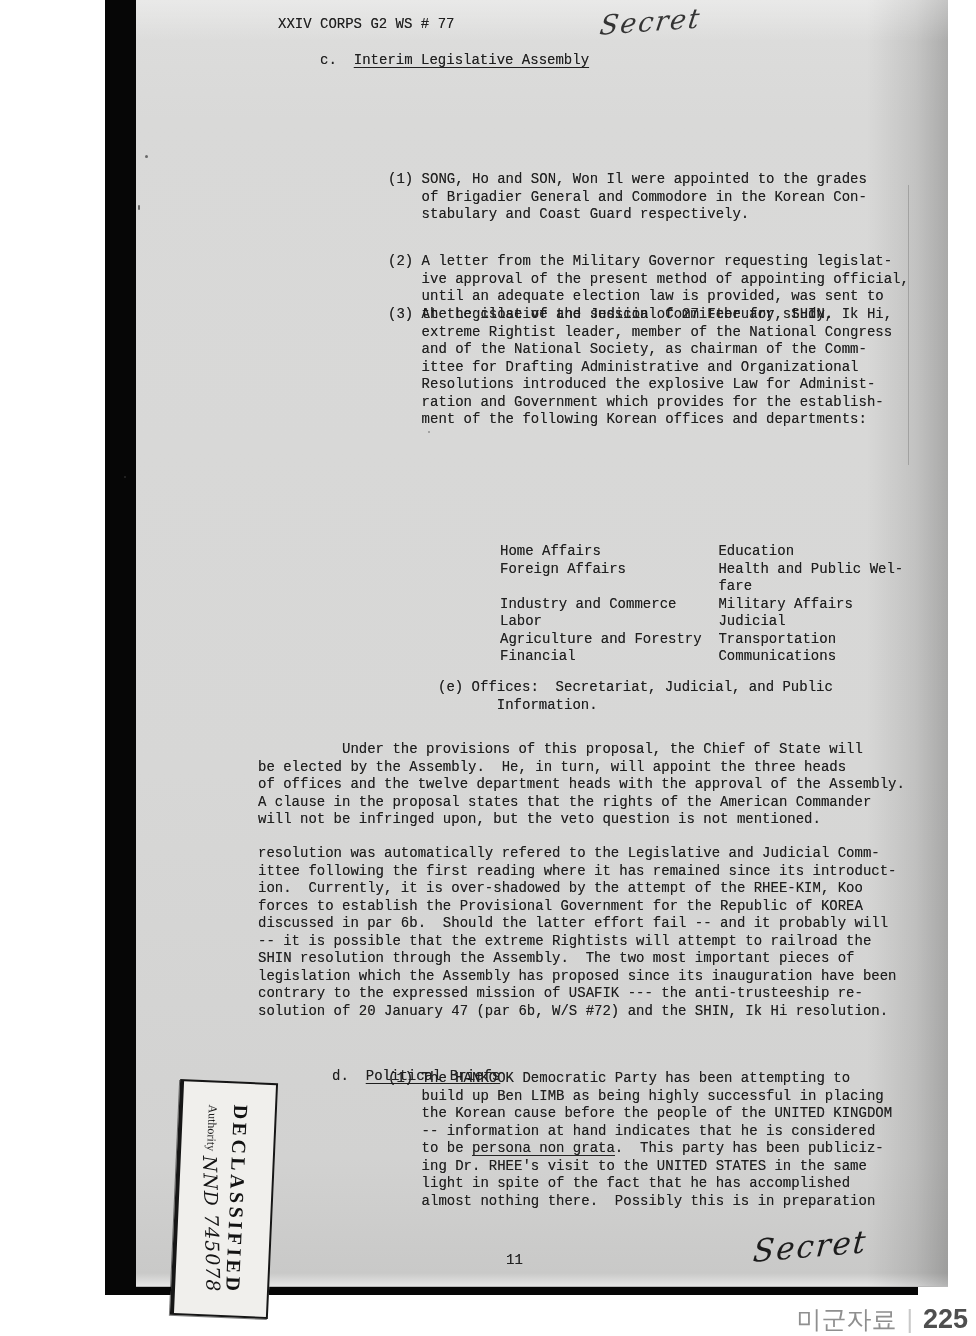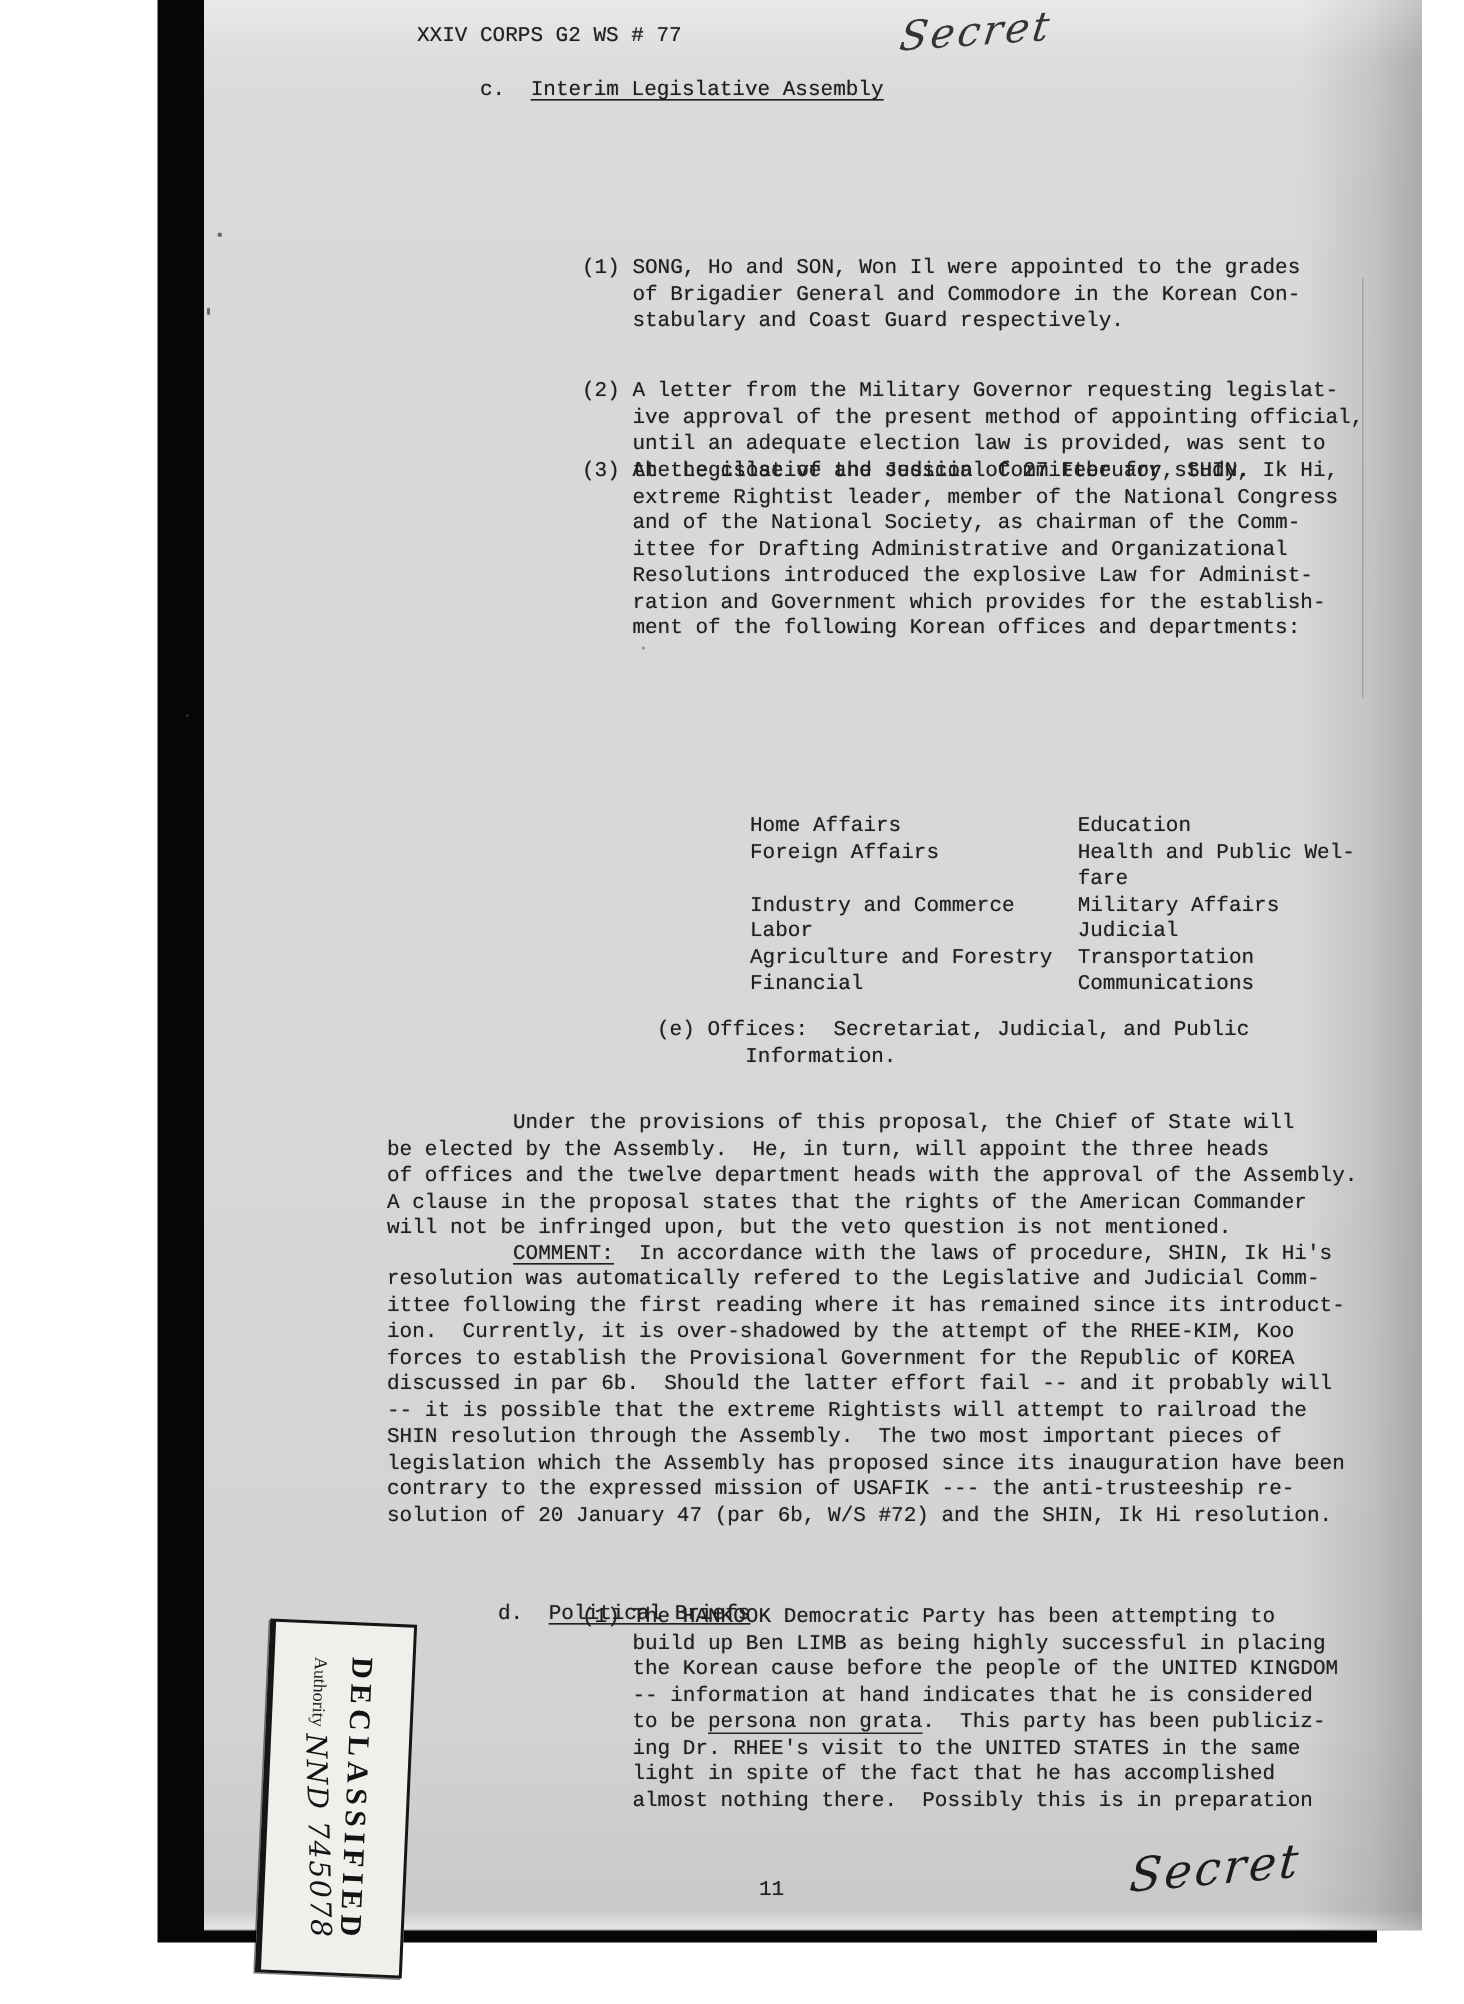--- a/index.html
+++ b/index.html
@@ -86,21 +86,20 @@
 
       <div class="tw" style="left:302px;top:679px;">(e) Offices:  Secretariat, Judicial, and Public
        Information.</div>
 
       <div class="tw" style="left:122px;top:729px;margin-top:12px;">          Under the provisions of this proposal, the Chief of State will
 be elected by the Assembly.  He, in turn, will appoint the three heads
 of offices and the twelve department heads with the approval of the Assembly.
 A clause in the proposal states that the rights of the American Commander
 will not be infringed upon, but the veto question is not mentioned.</div>
 
-      <div class="tw" style="left:206px;top:828px;"><span class="uline">COMMENT:</span><span>  In accordance with the laws of procedure, SHIN, Ik Hi's</span></div>
 
       <div class="tw" style="left:122px;top:845px;">resolution was automatically refered to the Legislative and Judicial Comm-
 ittee following the first reading where it has remained since its introduct-
 ion.  Currently, it is over-shadowed by the attempt of the RHEE-KIM, Koo
 forces to establish the Provisional Government for the Republic of KOREA
 discussed in par 6b.  Should the latter effort fail -- and it probably will
 -- it is possible that the extreme Rightists will attempt to railroad the
 SHIN resolution through the Assembly.  The two most important pieces of
 legislation which the Assembly has proposed since its inauguration have been
 contrary to the expressed mission of USAFIK --- the anti-trusteeship re-
@@ -132,13 +131,16 @@
       <div class="stamp">
         <div class="stamp-line1">DECLASSIFIED</div>
         <div class="stamp-line2">
           <span class="stamp-auth">Authority</span>
           <span class="stamp-num">NND 745078</span>
         </div>
       </div>
     </div>
   </div>
 
+  <div class="footer">
+    <span>미군자료</span><span class="sep">|</span><span class="pg">225</span>
+  </div>
 </div>
 
 </body></html>

